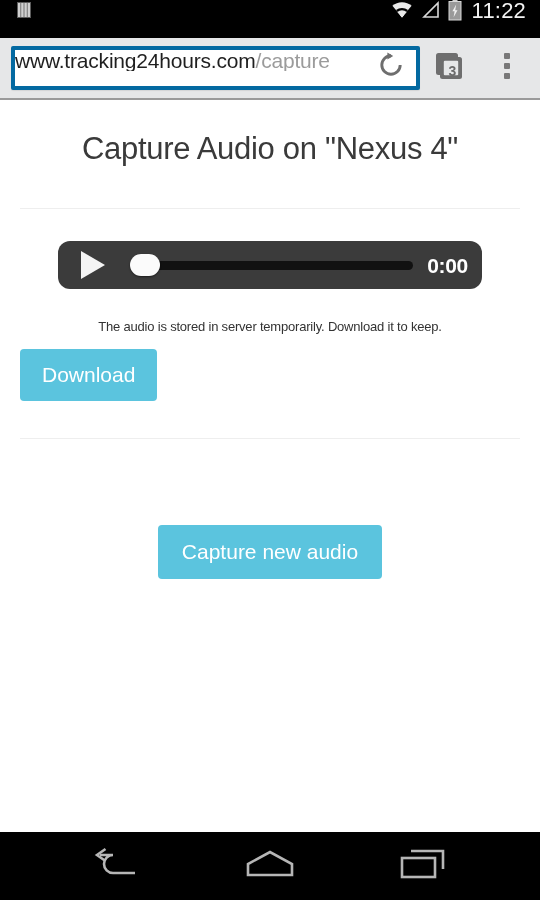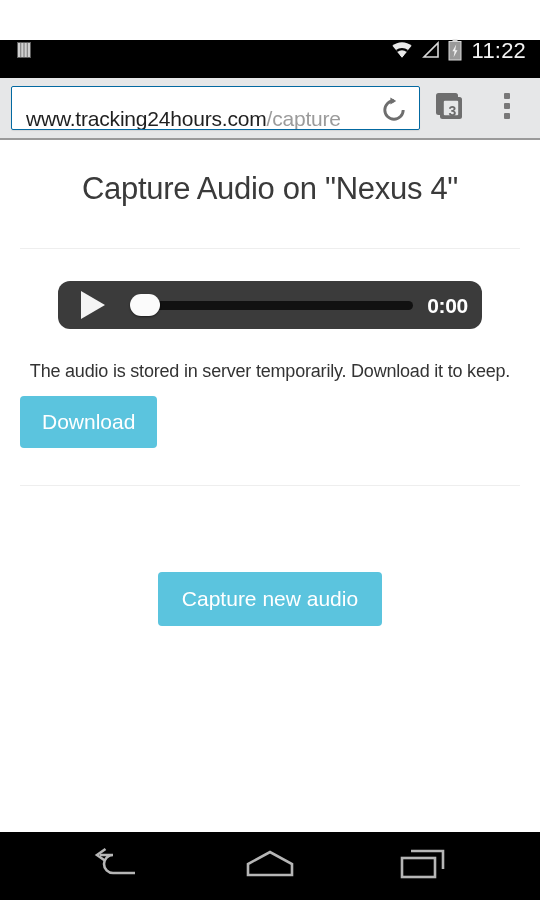--- a/index.html
+++ b/index.html
@@ -26,21 +26,20 @@
   }
 
   
   .status-bar {
     height: 38px;
     background: #000000;
     display: flex;
     align-items: center;
     padding: 0 14px 15px 16px;
     flex: 0 0 auto;
-    margin-top: 40px;
   }
 
   .status-left {
     display: flex;
     align-items: center;
     gap: 8px;
   }
 
   .status-right {
     margin-left: auto;
@@ -76,25 +75,25 @@
     align-items: center;
     padding: 0 8px 0 11px;
     flex: 0 0 auto;
     position: relative;
   }
 
   .url-bar {
     flex: 1 1 auto;
     height: 44px;
     background: #ffffff;
-    border: 1px solid #0369a1;
+    border: 4px solid #0369a1;
     border-radius: 2px;
     display: flex;
-    align-items: flex-end;
-    padding: 0 8px 0 14px;
+    align-items: flex-start;
+    padding: 0 8px 0 0;
     min-width: 0;
     box-shadow: 0 1px 1px rgba(0,0,0,0.08);
   }
 
   .url-text {
     flex: 1 1 auto;
     font-size: 21px;
     color: #222222;
     white-space: nowrap;
     overflow: hidden;
@@ -245,21 +244,21 @@
     color: #ffffff;
     font-size: 21px;
     font-weight: bold;
     letter-spacing: -0.3px;
     line-height: 1;
   }
 
   
   .audio-note {
     text-align: center;
-    font-size: 18px;
+    font-size: 13px;
     color: #333333;
     line-height: 1.45;
     margin-top: 29px;
     padding: 0 2px;
     letter-spacing: -0.2px;
   }
 
   .btn {
     display: inline-block;
     background: #5bc4de;

